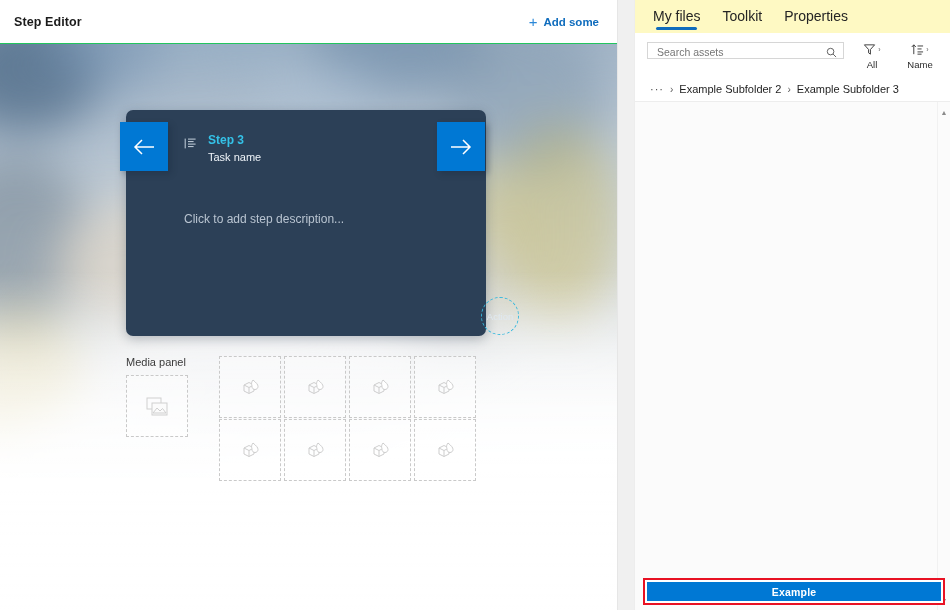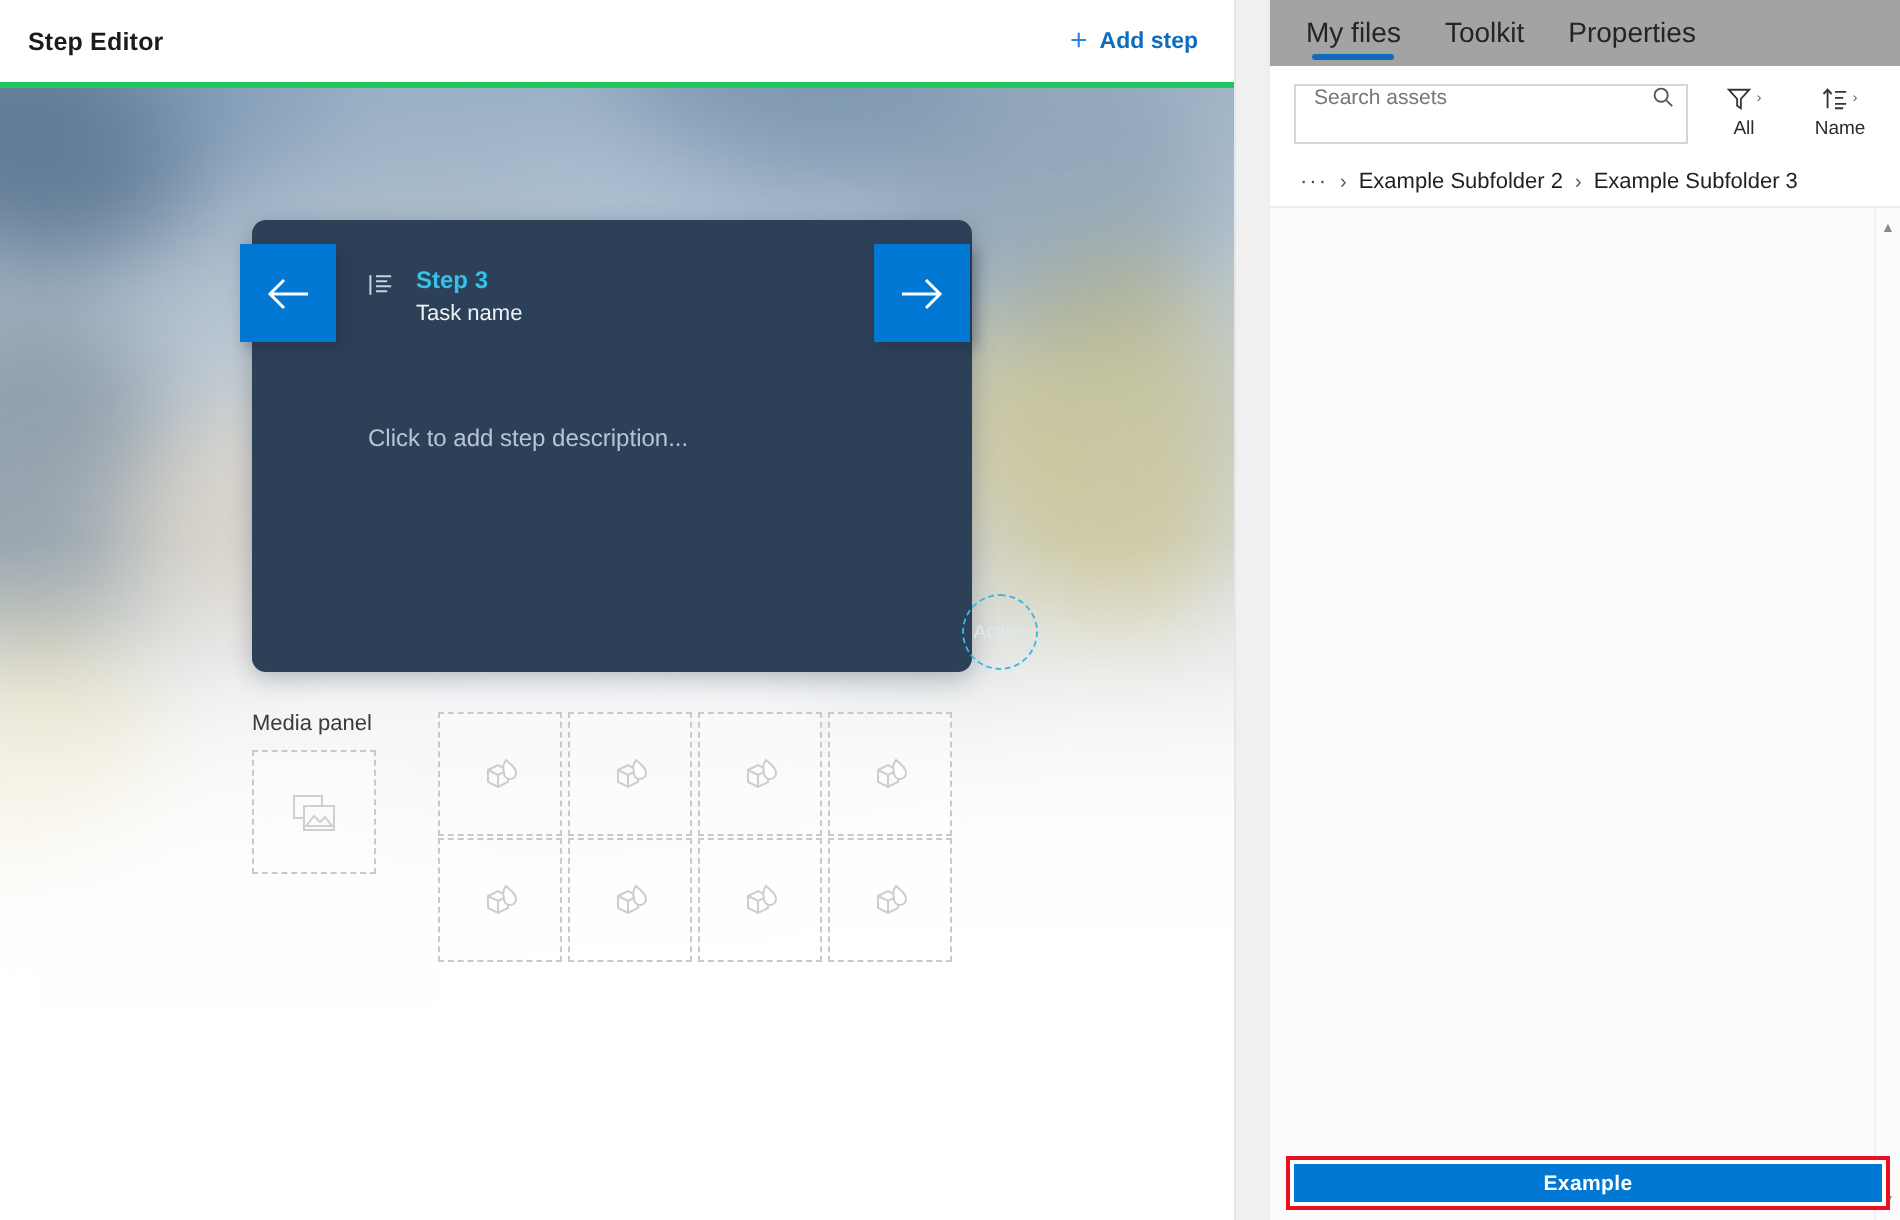--- a/index.html
+++ b/index.html
@@ -24,21 +24,21 @@
     background: #ffffff;
     display: flex;
     flex-direction: column;
     border-right: 1px solid #e6e6e6;
     overflow: hidden;
   }
   .editor-header {
     height: 44px;
     min-height: 44px;
     background: #ffffff;
-    border-bottom: 3px solid #22c55e;
+    border-bottom: 1px solid #22c55e;
     display: flex;
     align-items: center;
     justify-content: space-between;
     padding: 1px 18px 0 14px;
   }
   .editor-title {
     font-size: 12.5px;
     color: #1b1b1b;
     font-weight: 600;
     letter-spacing: .1px;
@@ -200,21 +200,21 @@
     display: flex;
     flex-direction: column;
     border-left: 1px solid #ededed;
   }
   .tabs {
     display: flex;
     align-items: center;
     gap: 22px;
     padding: 5px 0 0 18px;
     height: 33px;
-    background: #a3a3a3;
+    background: #fef9c3;
   }
   .tab {
     position: relative;
     font-size: 14px;
     color: #242424;
     cursor: pointer;
     padding-bottom: 7px;
   }
   .tab.active::after {
     content: "";
@@ -225,25 +225,25 @@
     border-radius: 2px;
   }
   .tools-row {
     display: flex;
     align-items: flex-start;
     padding: 9px 10px 0 12px;
     gap: 8px;
   }
   .search-box {
     flex: 1;
-    height: 30px;
+    height: 17px;
     border: 1px solid #d6d6d6;
     background: #fff;
     display: flex;
-    align-items: flex-start;
+    align-items: flex-end;
     padding: 0 6px 0 9px;
     gap: 4px;
   }
   .search-input {
     flex: 1;
     border: none;
     outline: none;
     font-size: 10.5px;
     color: #5d5d5d;
     font-family: "Liberation Sans", sans-serif;
@@ -347,21 +347,21 @@
 <body>
 
 <div class="app">
 
   <div class="left-panel">
 
     <div class="editor-header">
       <div class="editor-title">Step Editor</div>
       <div class="add-step">
         <span class="plus">+</span>
-        <span>Add step</span>
+        <span>Add some</span>
       </div>
     </div>
 
     <div class="stage">
 
       <div class="bg">
         <div class="layer base"></div>
         <div class="layer">
           <div class="blob b1"></div>
             <div class="blob b2"></div>

